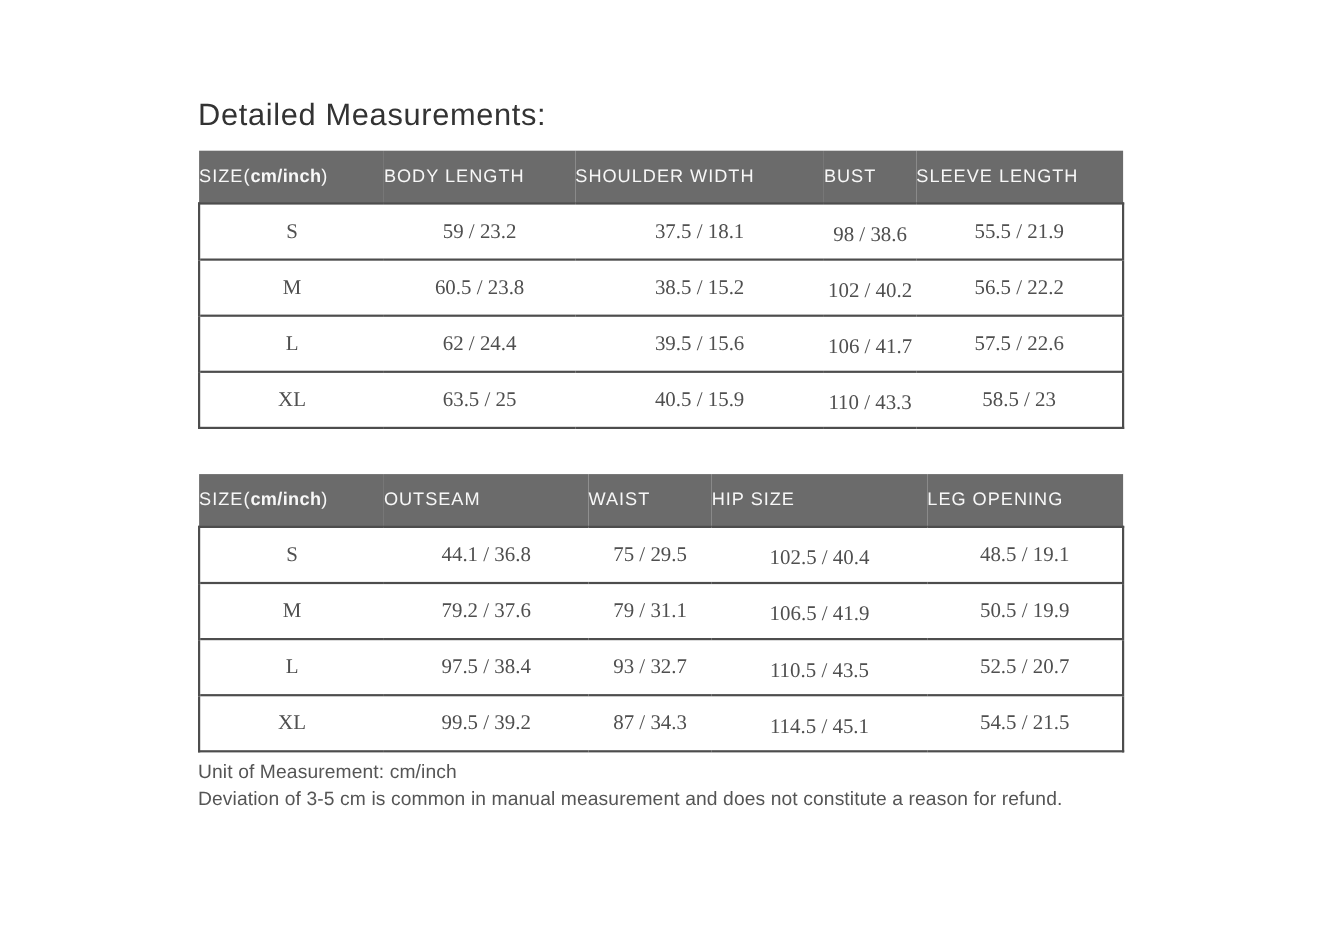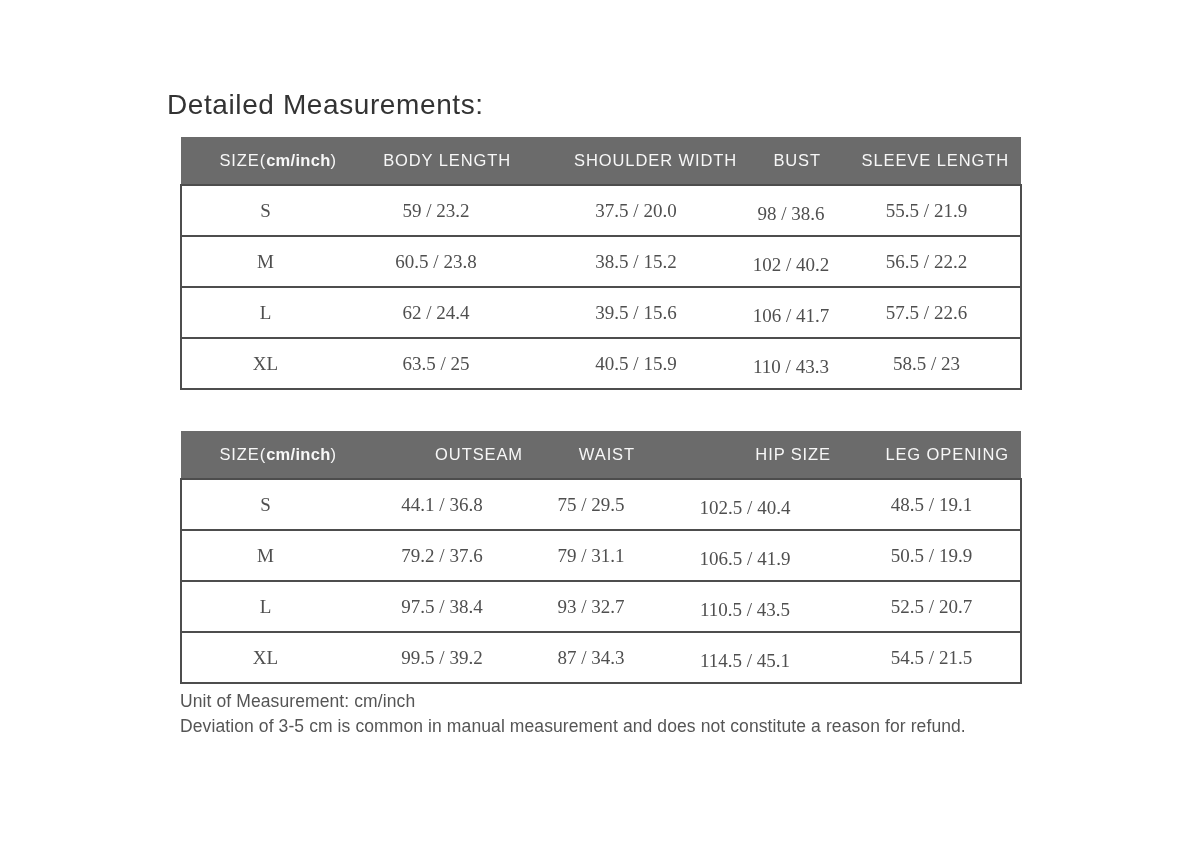--- a/index.html
+++ b/index.html
@@ -10,39 +10,39 @@
     --title_text:#333333;
     --footer_text:#555555;
   }
   *{box-sizing:border-box;}
   html,body{margin:0;padding:0;background:#ffffff;}
   body{
     width:1200px;height:856px;position:relative;overflow:hidden;
     font-family:"Liberation Sans","DejaVu Sans",sans-serif;
   }
   .page-title{
-    position:absolute;left:167px;top:70px;
+    position:absolute;left:180px;top:70px;
     font-size:28px;font-weight:400;letter-spacing:0.6px;
     color:var(--title_text);
   }
   .size-table{
     position:absolute;left:180px;width:840px;
     border-collapse:collapse;table-layout:fixed;
   }
   #table-top{top:137px;}
   #table-bottom{top:431px;}
   .size-table thead th{
     background:var(--header_bg);
     color:var(--header_text);
     font-weight:400;
     font-size:16.5px;
     letter-spacing:0.9px;
     height:48px;
-    text-align:right;
-    padding:12px;
+    text-align:left;
+    padding:0;
   }
   .size-table thead th .b{font-weight:700;letter-spacing:0.3px;}
   .size-table tbody td{
     height:51px;
     text-align:center;
     vertical-align:middle;
     font-family:"Liberation Serif","DejaVu Serif",serif;
     font-size:19px;
     color:var(--data_text);
     border-top:2px solid var(--border);
@@ -89,21 +89,21 @@
       <th>BODY LENGTH</th>
       <th>SHOULDER WIDTH</th>
       <th>BUST</th>
       <th>SLEEVE LENGTH</th>
     </tr>
   </thead>
   <tbody>
     <tr>
       <td>S</td>
       <td>59 / 23.2</td>
-      <td>37.5 / 20.0</td>
+      <td>37.5 / 18.1</td>
       <td>98 / 38.6</td>
       <td>55.5 / 21.9</td>
     </tr>
     <tr>
       <td>M</td>
       <td>60.5 / 23.8</td>
       <td>38.5 / 15.2</td>
       <td>102 / 40.2</td>
       <td>56.5 / 22.2</td>
     </tr>

